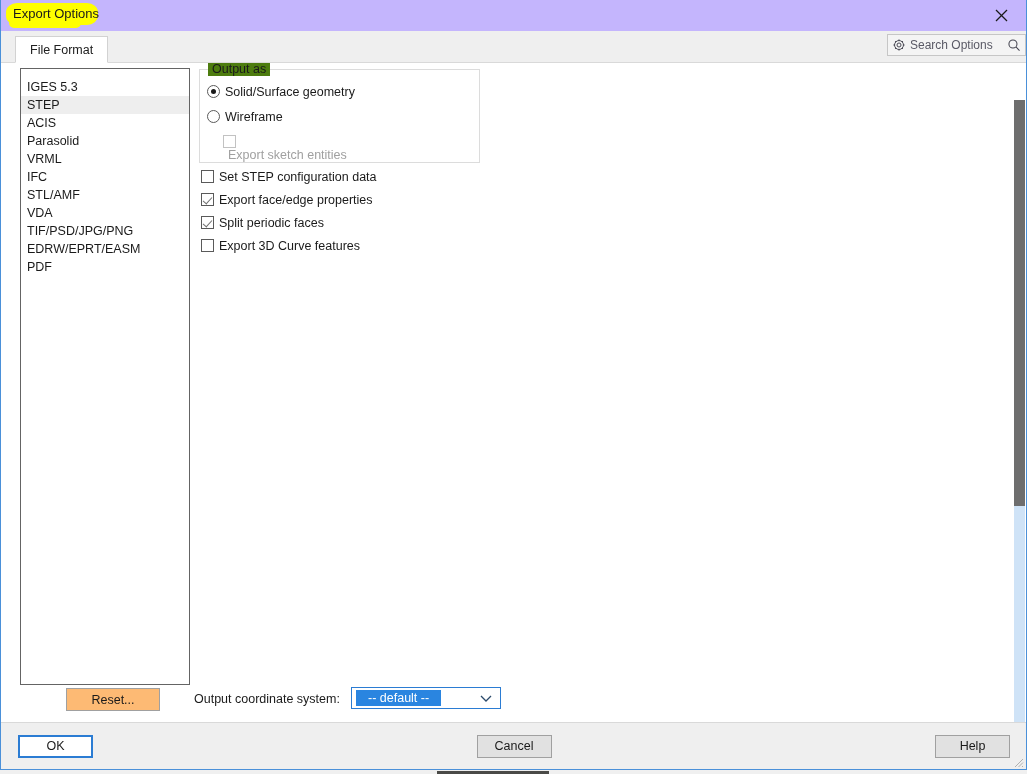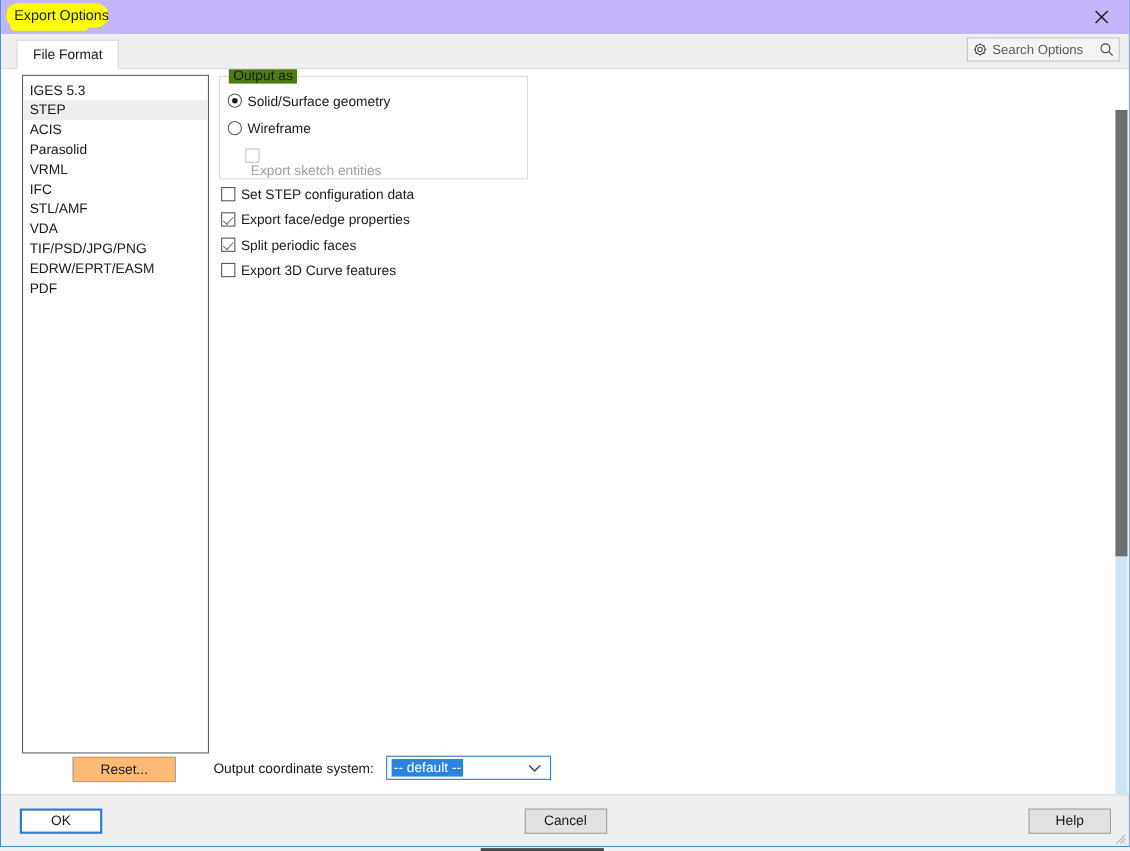--- a/index.html
+++ b/index.html
@@ -103,21 +103,21 @@
     box-sizing: border-box;
     font-size: 12.5px;
     color: #202020;
     position: relative;
     top: 1px;
     cursor: default;
     white-space: nowrap;
   }
   #search-box {
     position: absolute;
-    right: 8px;
+    right: 0;
     top: 3px;
     width: 139px;
     height: 22px;
     box-sizing: border-box;
     background: #f4f4f4;
     border: 1px solid #c6c6c6;
     display: flex;
     align-items: center;
     padding: 0 4px;
     cursor: text;
@@ -144,21 +144,21 @@
   
   #format-listbox {
     position: absolute;
     left: 19px;
     top: 5px;
     width: 170px;
     height: 617px;
     box-sizing: border-box;
     border: 1px solid #646464;
     background: #ffffff;
-    padding-top: 4px;
+    padding-top: 9px;
     overflow: hidden;
   }
   .format-item {
     height: 18px;
     line-height: 18px;
     padding-left: 6px;
     font-size: 12.5px;
     color: #1a1a1a;
     white-space: nowrap;
     cursor: default;
@@ -283,21 +283,21 @@
     background: #ffffff;
     display: flex;
     align-items: center;
     cursor: default;
   }
   #coord-value {
     margin-left: 4px;
     background: #2a85e0;
     color: #ffffff;
     font-size: 12.5px;
-    padding: 1px 2px;
+    padding: 1px 12px;
     white-space: nowrap;
   }
   #coord-arrow {
     margin-left: auto;
     margin-right: 8px;
     display: flex;
   }
 
   
   #content-scrollbar {

